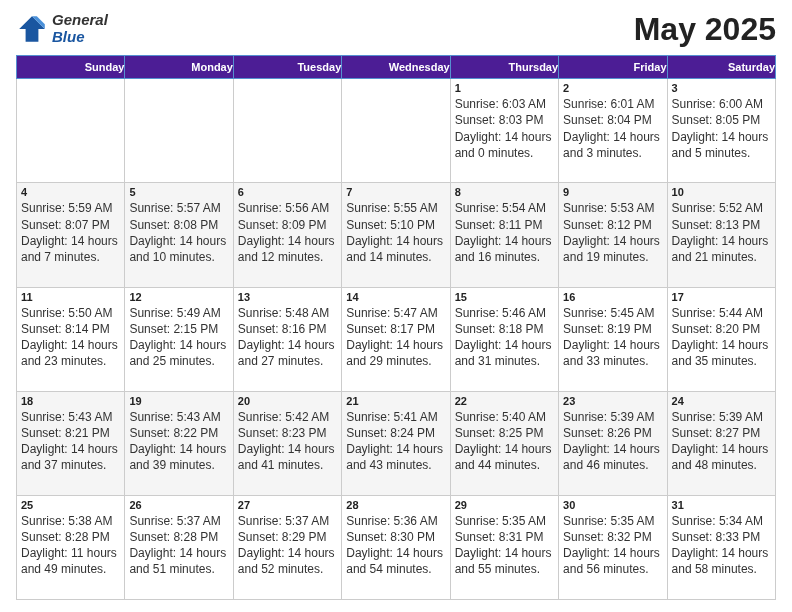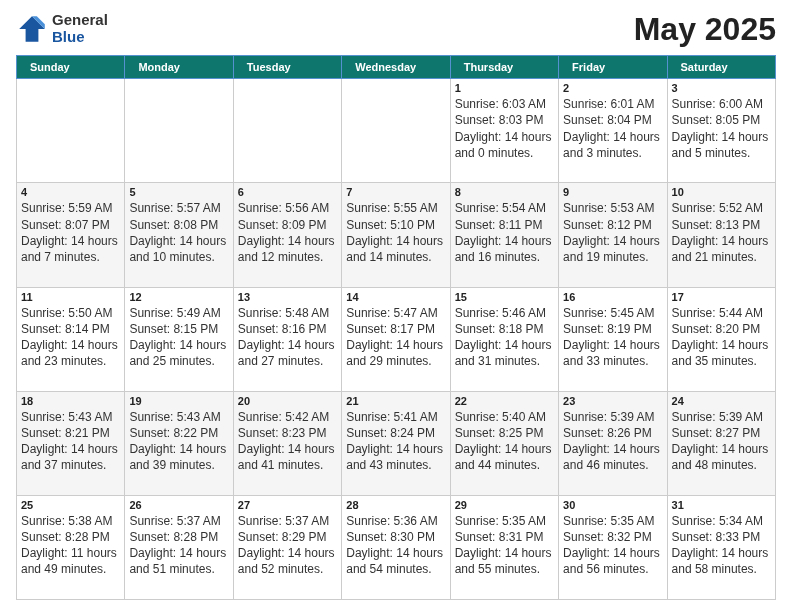--- a/index.html
+++ b/index.html
@@ -25,20 +25,21 @@
     }
     .logo {
       display: flex;
       align-items: center;
       gap: 4px;
     }
     .logo-text {
       display: flex;
       flex-direction: column;
       line-height: 1.1;
+      font-style: italic;
     }
     .logo-general {
       font-size: 15px;
       font-weight: bold;
       color: #333;
     }
     .logo-blue {
       font-size: 15px;
       font-weight: bold;
       color: #1a56a0;
@@ -61,26 +62,26 @@
       color: #444;
     }
     .calendar {
       flex: 1;
       border: 1px solid #ccc;
       border-collapse: collapse;
       width: 100%;
       table-layout: fixed;
     }
     .calendar th {
-      background-color: #0f766e;
+      background-color: #4c1d95;
       color: #fff;
       font-size: 11px;
       font-weight: bold;
-      padding: 5px 13px;
-      text-align: left;
+      padding: 5px 0;
+      text-align: right;
       border: 1px solid #5590d0;
     }
     .calendar td {
       border: 1px solid #ccc;
       vertical-align: top;
       padding: 3px 4px;
       font-size: 9px;
       color: #333;
       background: #fff;
     }
@@ -235,21 +236,21 @@
             <div class="day-info">
           <span>Sunrise: 5:50 AM</span><br>
           <span>Sunset: 8:14 PM</span><br>
           <span>Daylight: 14 hours and 23 minutes.</span>
         </div>
           </td>
           <td>
             <span class="day-number">12</span>
             <div class="day-info">
           <span>Sunrise: 5:49 AM</span><br>
-          <span>Sunset: 8:15 PM</span><br>
+          <span>Sunset: 2:15 PM</span><br>
           <span>Daylight: 14 hours and 25 minutes.</span>
         </div>
           </td>
           <td>
             <span class="day-number">13</span>
             <div class="day-info">
           <span>Sunrise: 5:48 AM</span><br>
           <span>Sunset: 8:16 PM</span><br>
           <span>Daylight: 14 hours and 27 minutes.</span>
         </div>

